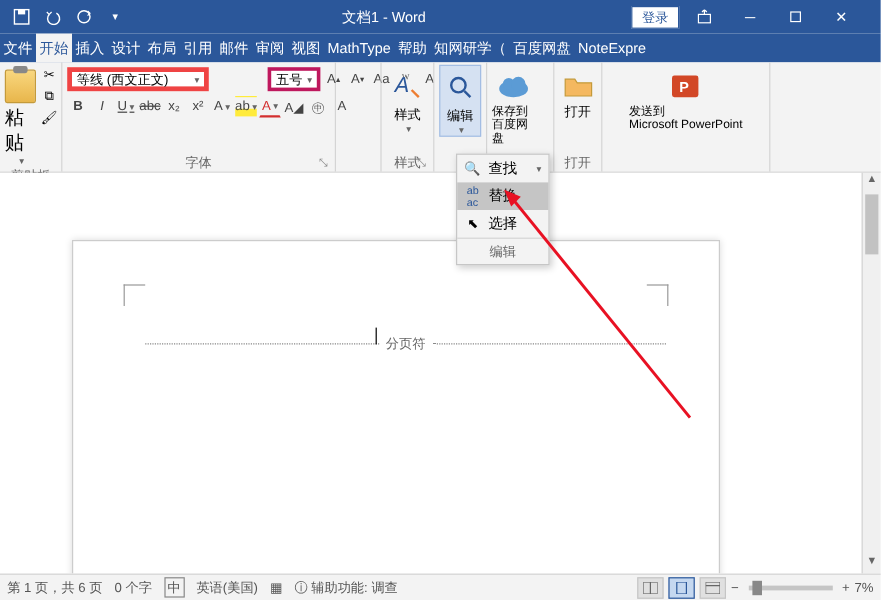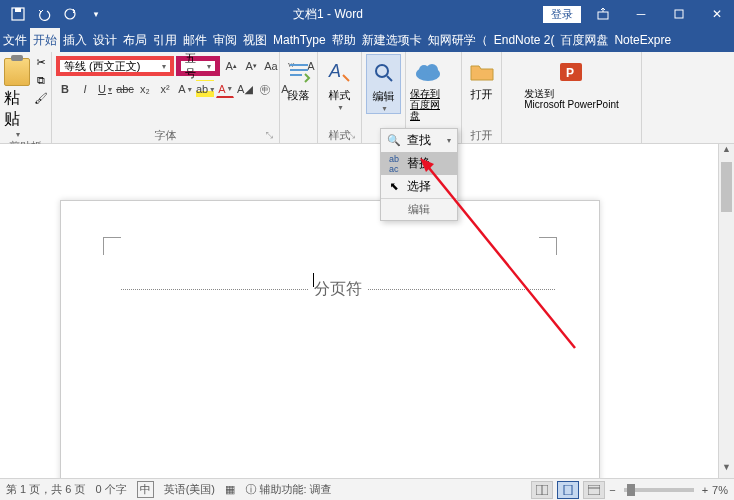--- a/index.html
+++ b/index.html
@@ -3,21 +3,21 @@
 <meta charset="utf-8">
 <style>
 * { box-sizing: border-box; margin: 0; padding: 0; font-family: "Microsoft YaHei", "Segoe UI", sans-serif; }
 body { width: 734px; height: 500px; overflow: hidden; background: #fff; position: relative; }
 
 
 .titlebar { height: 28px; background: #2b579a; display: flex; align-items: center; color: #fff; font-size: 11px; }
 .qat { display: flex; align-items: center; gap: 6px; padding: 0 8px; }
 .qat .qbtn { width: 20px; height: 20px; display: flex; align-items: center; justify-content: center; }
 .tb-title { flex: 1; text-align: center; font-size: 12px; }
-.tb-right { display: flex; align-items: center; gap: 4px; padding-right: 0; justify-content: flex-end; }
+.tb-right { display: flex; align-items: center; gap: 4px; padding-right: 16px; justify-content: flex-end; }
 .login-btn { background: #fff; color: #2b579a; padding: 1px 8px; font-size: 11px; border: 1px solid #2b579a; }
 .win-btn { width: 34px; height: 28px; display: flex; align-items: center; justify-content: center; font-size: 12px; }
 
 
 .tabs { height: 24px; background: #2b579a; display: flex; align-items: stretch; font-size: 12px; color: #fff; }
 .tab { padding: 0 3px; display: flex; align-items: center; cursor: pointer; white-space: nowrap; }
 .tab.active { background: #f3f3f3; color: #2b579a; }
 
 
 .ribbon { height: 92px; background: #f3f3f3; border-bottom: 1px solid #d4d4d4; display: flex; }
@@ -30,55 +30,55 @@
 .paste-btn { width: 44px; display: flex; flex-direction: column; align-items: center; padding-top: 4px; }
 .paste-icon { width: 26px; height: 28px; background: linear-gradient(#f9d77e,#e8b64c); border: 1px solid #c49a3a; border-radius: 2px; position: relative; }
 .paste-icon::before { content: ""; position: absolute; top: -4px; left: 6px; width: 12px; height: 6px; background: #888; border-radius: 2px; }
 .paste-lbl { font-size: 16px; margin-top: 2px; }
 .clip-side { display: flex; flex-direction: column; gap: 2px; margin-left: 2px; }
 .clip-side .sbtn { width: 18px; height: 16px; display: flex; align-items: center; justify-content: center; font-size: 11px; }
 
 .font-grp { width: 228px; }
 .font-row { display: flex; align-items: center; gap: 2px; margin: 2px 0; }
 .font-name { width: 118px; height: 20px; border: 4px solid #ef4444; background: #fff; font-size: 11px; padding: 0 4px; display: flex; align-items: center; justify-content: space-between; }
-.font-size { width: 44px; height: 20px; border: 5px solid #be185d; background: #fff; font-size: 11px; padding: 0 4px; display: flex; align-items: center; justify-content: space-between; }
+.font-size { width: 44px; height: 20px; border: 3px solid #be185d; background: #fff; font-size: 11px; padding: 0 4px; display: flex; align-items: center; justify-content: space-between; margin-left: 47px; }
 .mini { width: 18px; height: 18px; display: flex; align-items: center; justify-content: center; font-size: 11px; color: #444; border: 1px solid transparent; }
 .mini.bold { font-weight: bold; }
 .mini.ital { font-style: italic; }
 .mini.und { text-decoration: underline; }
 .mini.strike { text-decoration: line-through; }
 .arrow { font-size: 8px; color: #666; margin-left: 2px; }
 
 .para-grp { width: 38px; }
 .big-btn { display: flex; flex-direction: column; align-items: center; padding-top: 4px; width: 36px; }
 .big-icon { width: 28px; height: 28px; display: flex; align-items: center; justify-content: center; }
 .big-lbl { font-size: 11px; margin-top: 2px; }
 
 .style-grp { width: 44px; }
 .edit-grp { width: 44px; }
 .edit-btn { background: #d5e1f2; border: 1px solid #a3bde3; }
 
-.baidu-grp { width: 56px; text-decoration: underline; }
+.baidu-grp { width: 56px; }
 .open-grp { width: 40px; }
 .ppt-grp { width: 140px; }
 
 
 .dropdown { position: absolute; top: 128px; left: 380px; width: 78px; background: #f3f3f3; border: 1px solid #c6c6c6; box-shadow: 2px 2px 6px rgba(0,0,0,0.2); z-index: 10; }
 .dd-item { display: flex; align-items: center; padding: 3px 6px; font-size: 12px; gap: 6px; }
 .dd-item.hover { background: #c5c5c5; }
 .dd-footer { text-align: center; font-size: 11px; color: #666; padding: 3px 0; border-top: 1px solid #d4d4d4; }
 .dd-icon { width: 14px; height: 14px; display: flex; align-items: center; justify-content: center; font-size: 11px; }
 
 
 .doc-area { position: absolute; top: 144px; left: 0; right: 16px; bottom: 22px; background: #fff; overflow: hidden; }
 .page { position: absolute; top: 56px; left: 60px; width: 540px; height: 300px; background: #fff; box-shadow: 0 0 6px rgba(0,0,0,0.15); border: 1px solid #ccc; }
 .page-corner { position: absolute; width: 18px; height: 18px; border: 1px solid #999; }
 .pc-tl { top: 36px; left: 42px; border-right: none; border-bottom: none; }
 .pc-tr { top: 36px; right: 42px; border-left: none; border-bottom: none; }
-.page-break { position: absolute; top: 78px; left: 60px; right: 44px; display: flex; align-items: center; font-size: 16px; }
+.page-break { position: absolute; top: 78px; left: 60px; right: 44px; display: flex; align-items: center; font-size: 11px; }
 .page-break .line { flex: 1; border-top: 1px dotted #888; }
 .page-break .txt { padding: 0 6px; color: #666; }
 .cursor { position: absolute; left: 252px; top: 72px; width: 1px; height: 14px; background: #000; }
 
 
 .red-arrow { position: absolute; top: 158px; left: 420px; width: 170px; height: 200px; z-index: 20; pointer-events: none; }
 
 
 .vscroll { position: absolute; top: 144px; right: 0; width: 16px; bottom: 22px; background: #f0f0f0; border-left: 1px solid #d4d4d4; }
 .vscroll .thumb { position: absolute; top: 18px; left: 2px; right: 2px; height: 50px; background: #c2c2c2; }
@@ -143,23 +143,21 @@
   <div class="tab active">开始</div>
   <div class="tab">插入</div>
   <div class="tab">设计</div>
   <div class="tab">布局</div>
   <div class="tab">引用</div>
   <div class="tab">邮件</div>
   <div class="tab">审阅</div>
   <div class="tab">视图</div>
   <div class="tab">MathType</div>
   <div class="tab">帮助</div>
-  <div class="tab">新建选项卡</div>
   <div class="tab">知网研学（</div>
-  <div class="tab">EndNote 2(</div>
   <div class="tab">百度网盘</div>
   <div class="tab">NoteExpre</div>
 
 </div>
 
 <div class="ribbon">
 
   <div class="group clip-grp">
     <div class="group-body">
       <div class="paste-btn">
@@ -211,33 +209,20 @@
         <div class="mini">A</div>
       </div>
     </div>
     <div class="group-label">
         <span>字体</span>
         <span class="launcher">⤡</span>
       </div>
   </div>
 
   <div class="group para-grp">
-    <div class="group-body">
-      <div class="big-btn">
-        <div class="big-icon">
-            <svg width="24" height="24">
-              <rect x="3" y="4" width="18" height="2" fill="#5b9bd5"></rect>
-              <rect x="3" y="9" width="18" height="2" fill="#5b9bd5"></rect>
-              <rect x="3" y="14" width="12" height="2" fill="#5b9bd5"></rect>
-              <path d="M18 14 L22 18 L18 22" fill="none" stroke="#70ad47" stroke-width="2"></path>
-            </svg>
-          </div>
-        <div class="big-lbl">段落</div>
-      </div>
-    </div>
     <div class="group-label"></div>
   </div>
 
   <div class="group style-grp">
     <div class="group-body">
       <div class="big-btn">
         <div class="big-icon">
             <svg width="26" height="26">
               <text x="2" y="18" font-size="18" font-style="italic" fill="#2b579a" font-family="serif">A</text>
               <path d="M16 16 L22 22" stroke="#ed7d31" stroke-width="2"></path>

